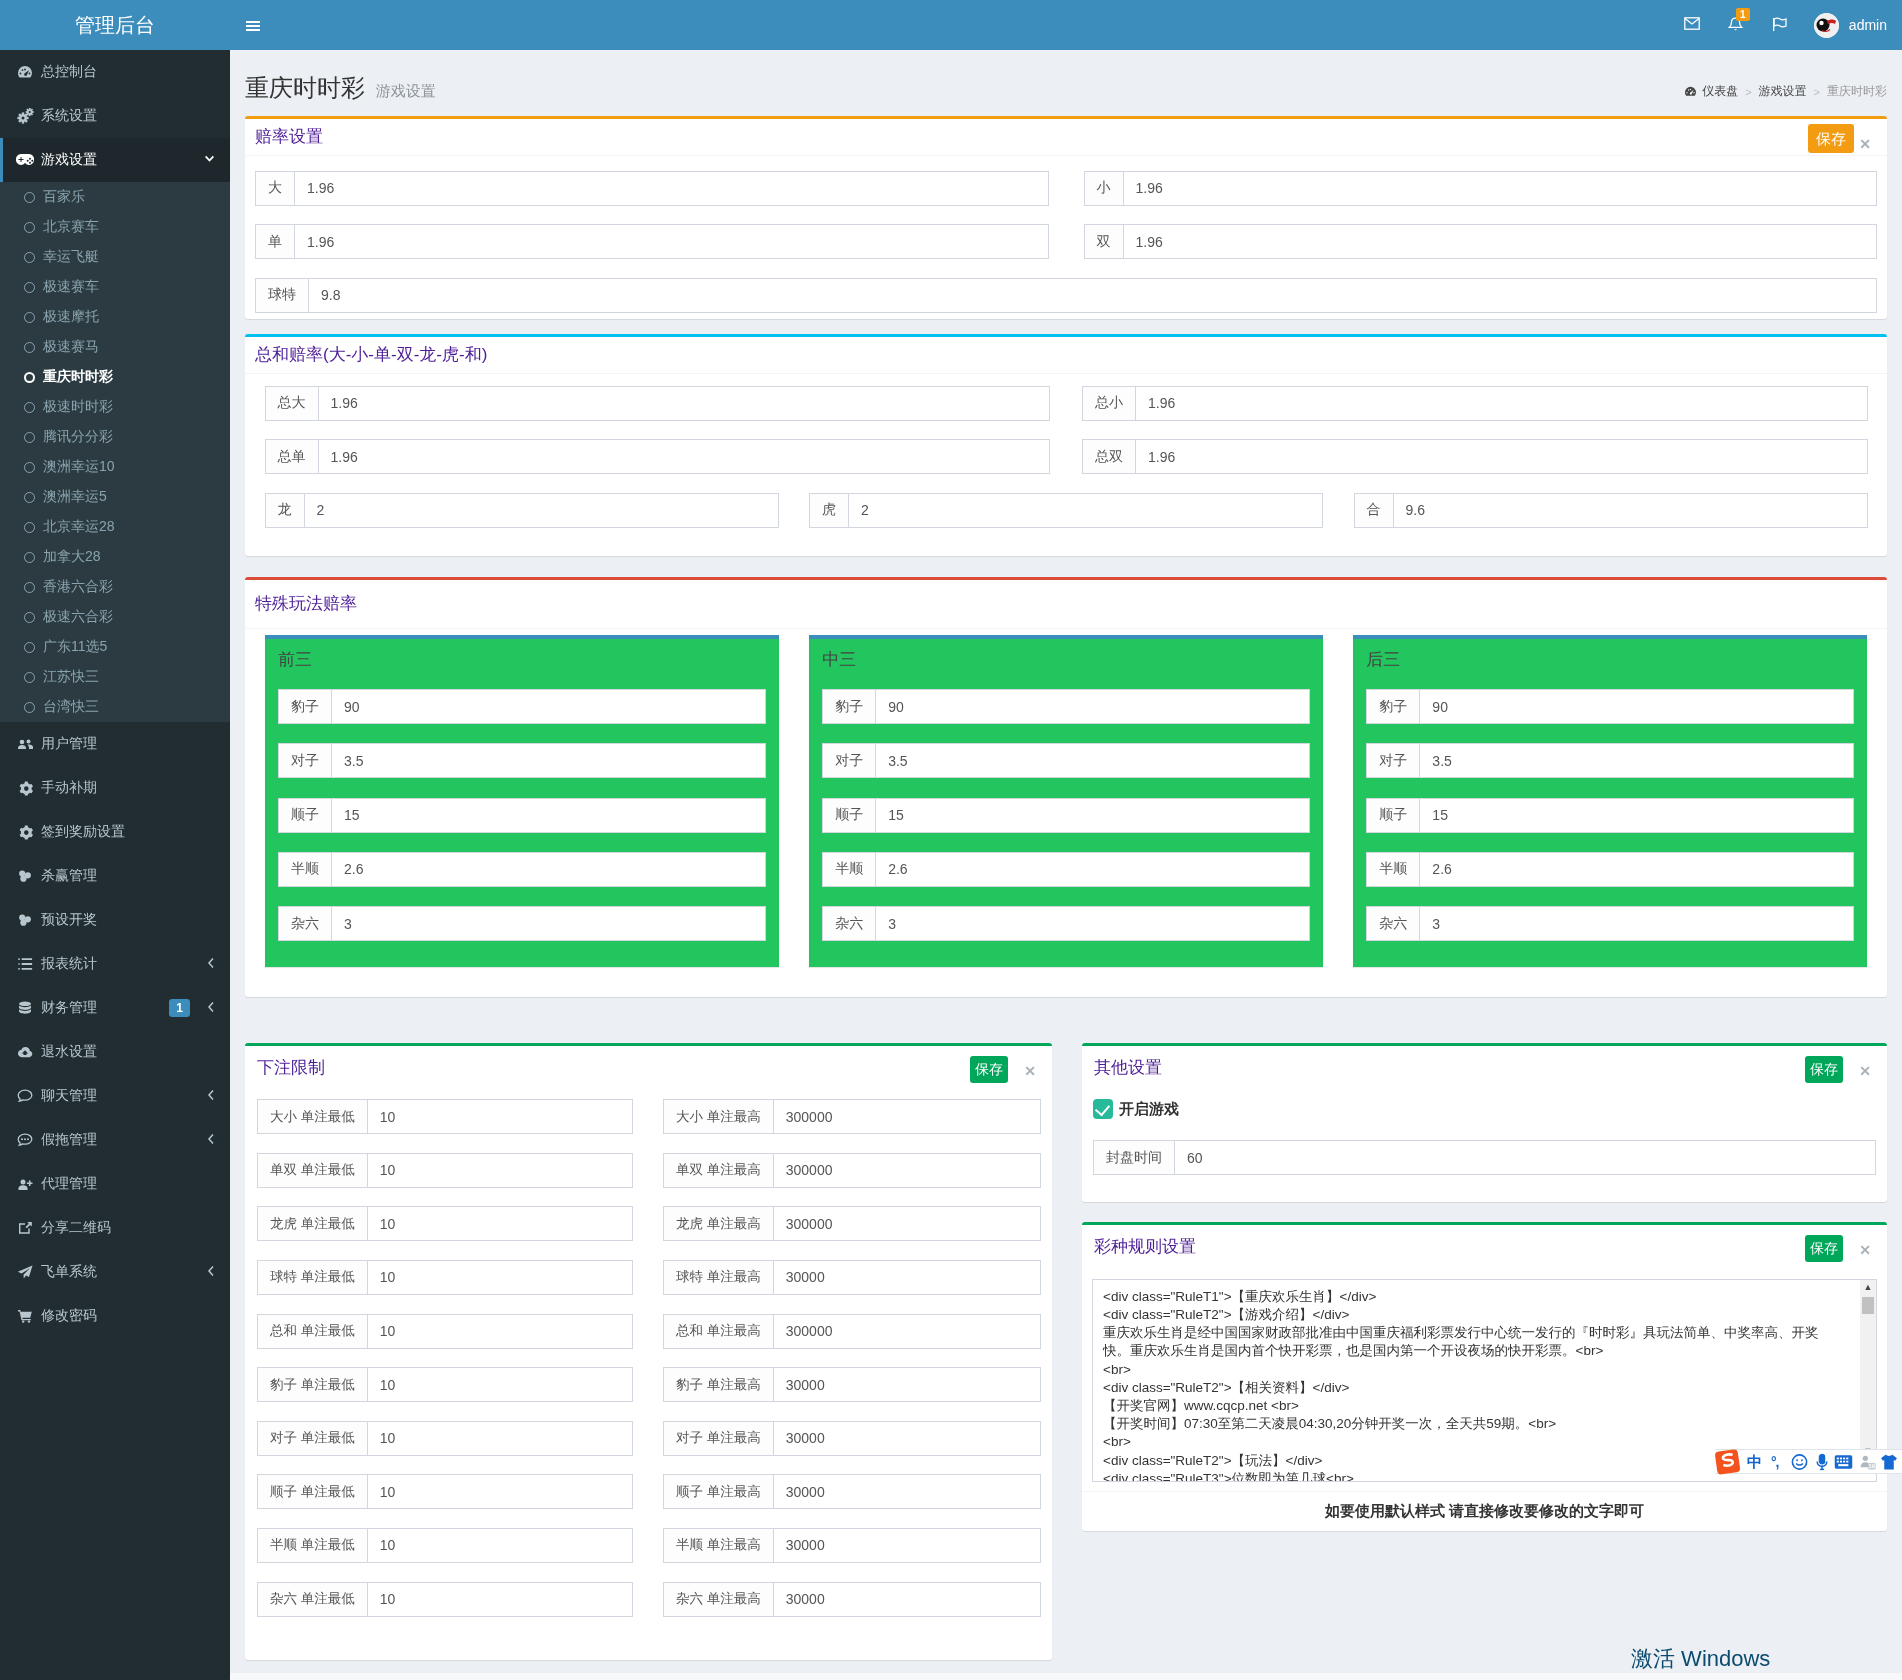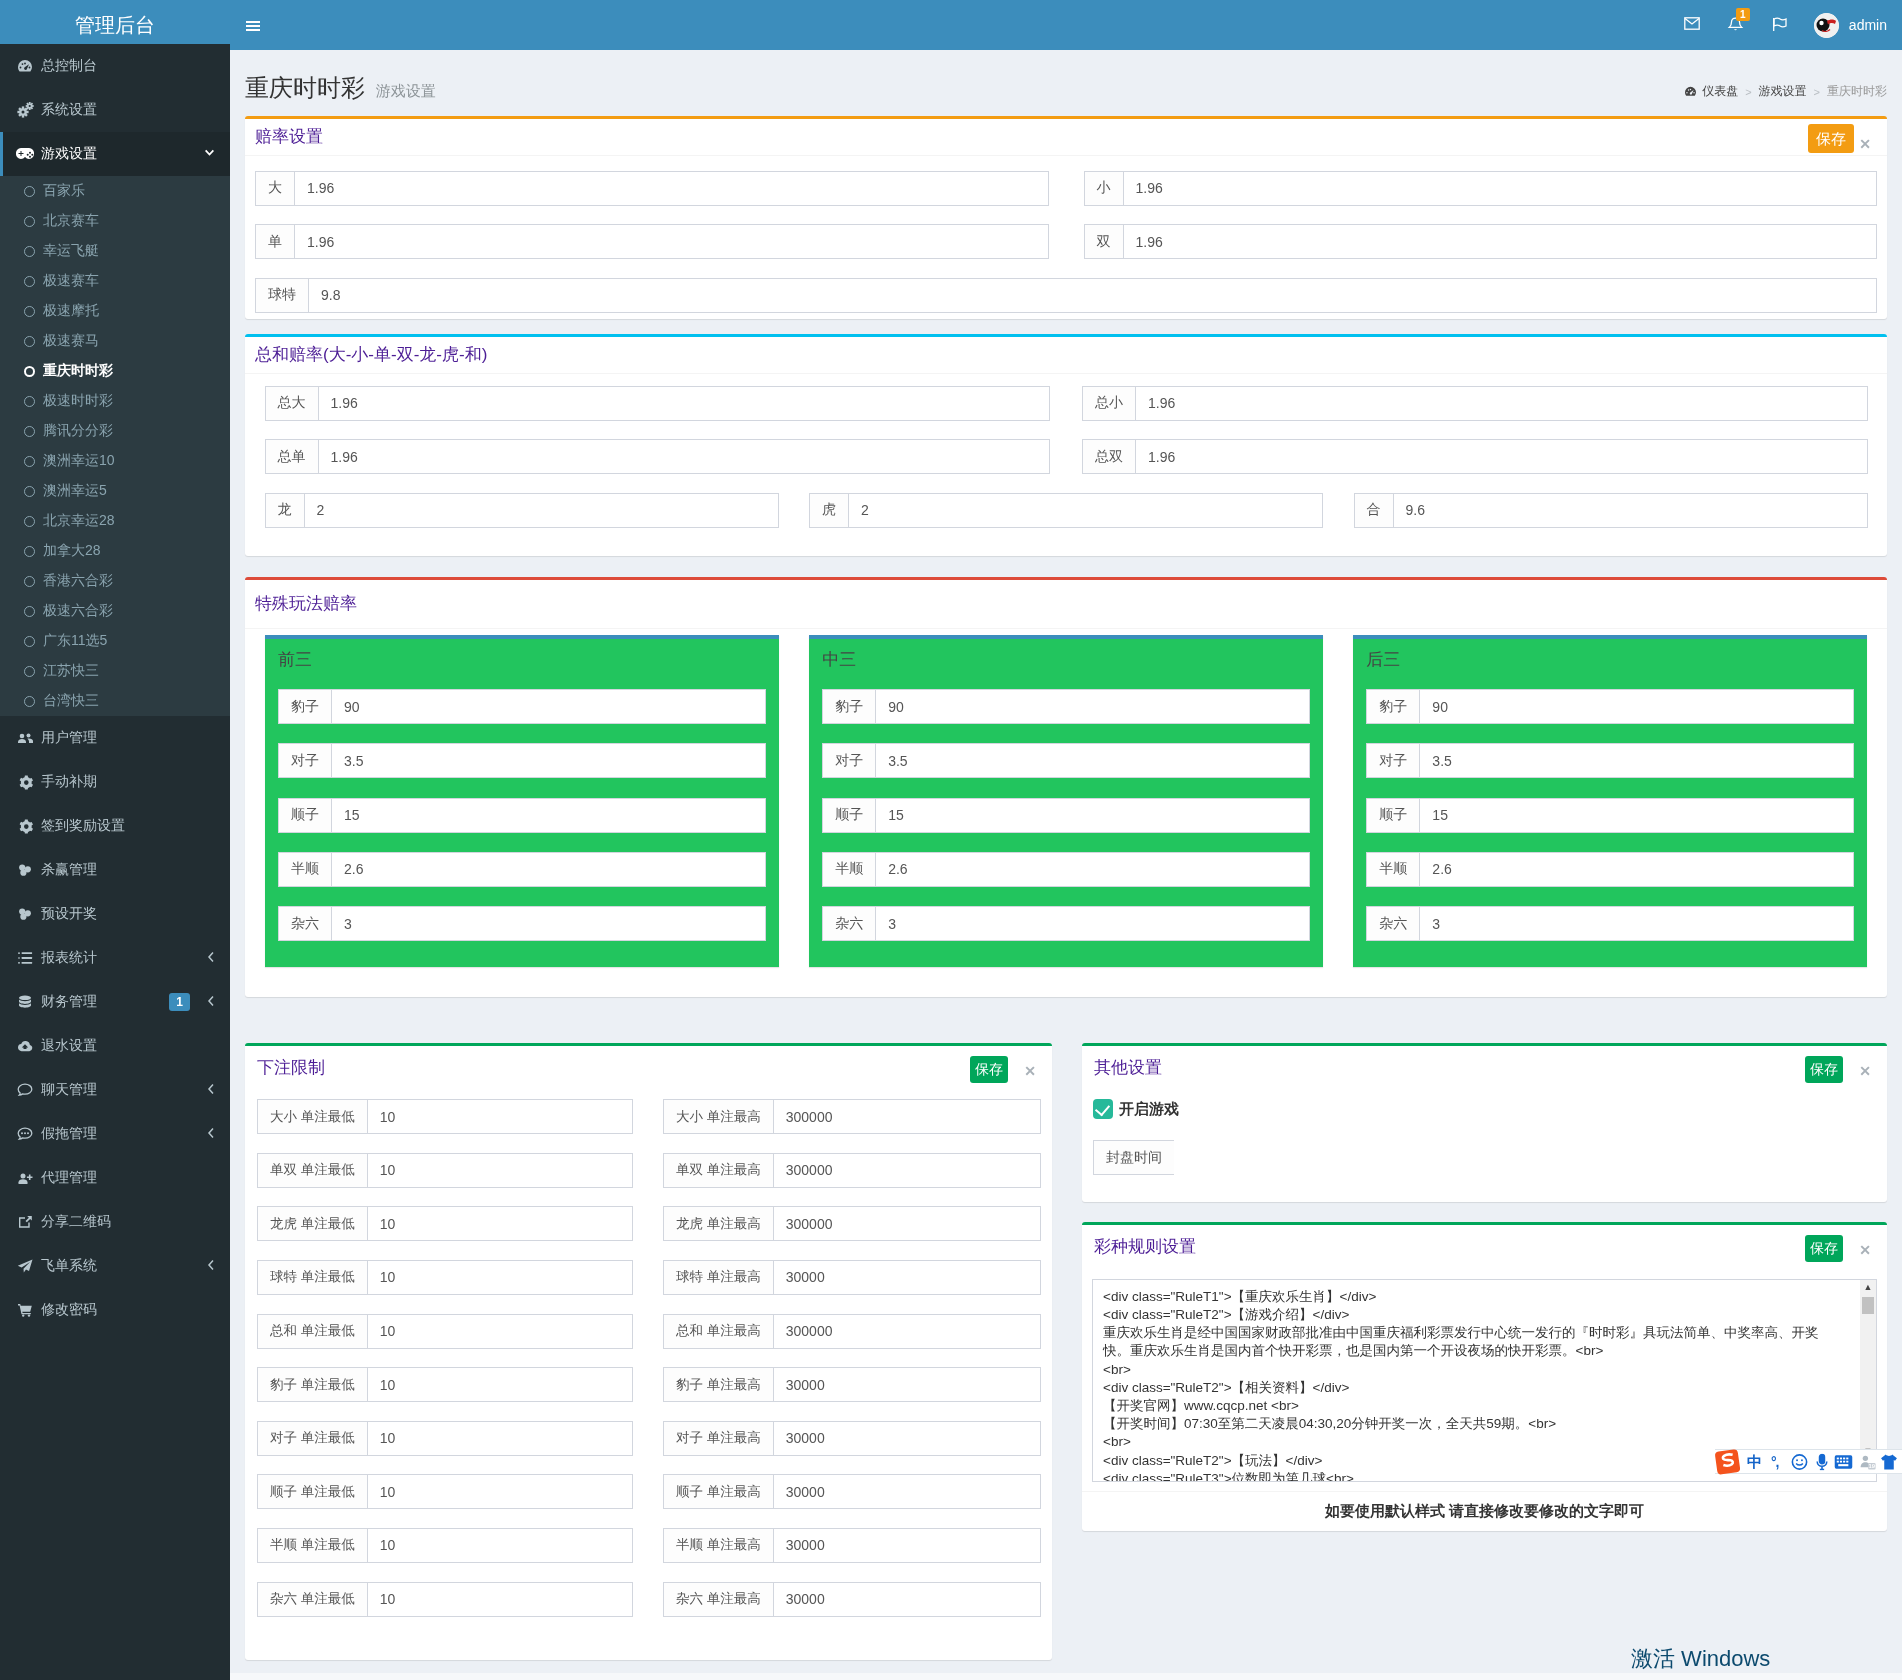--- a/index.html
+++ b/index.html
@@ -1,20 +1,20 @@
 <!DOCTYPE html>
 <html lang="zh"><head>
 <meta charset="utf-8">
 <style>
 *{box-sizing:border-box;margin:0;padding:0;}
 html,body{width:1902px;height:1680px;overflow:hidden;}
 body{font-family:"Liberation Sans",sans-serif;font-size:14px;color:#333;background:#ecf0f5;position:relative;}
 
 #sidebar{position:absolute;left:0;top:0;width:230px;height:1680px;background:#222d32;z-index:5;}
-#logo{height:44px;background:#3c8dbc;color:#fff;font-size:20px;line-height:50px;text-align:center;}
+#logo{height:50px;background:#3c8dbc;color:#fff;font-size:20px;line-height:50px;text-align:center;}
 ul{list-style:none;}
 .sm-item{display:flex;align-items:center;height:44px;padding-left:15px;color:#b8c7ce;font-size:14px;position:relative;}
 .sm-item .mi{width:20px;height:16px;margin-right:6px;flex:none;display:flex;align-items:center;justify-content:center;}
 .sm-item.active{background:#1e282c;color:#fff;border-left:3px solid #3c8dbc;padding-left:12px;}
 .caret-r{position:absolute;right:15px;top:15px;}
 .badge1{position:absolute;right:40px;top:13px;background:#3c8dbc;color:#fff;font-size:12px;line-height:18px;padding:0 7px;border-radius:3px;font-weight:bold;}
 #submenu{background:#2c3b41;}
 #submenu li{display:flex;align-items:center;height:30px;padding-left:24px;color:#8aa4af;font-size:14px;}
 #submenu li .ci{width:11px;height:11px;border:1px solid #8aa4af;border-radius:50%;margin-right:8px;flex:none;}
 #submenu li.active{color:#fff;font-weight:bold;}
@@ -596,20 +596,21 @@
       <div id="br">
         <div class="card gcard" id="po">
           <div class="card-hd"><span class="ttl">其他设置</span><span class="btn-save" style="background:#00a65a;">保存</span><span class="btn-x">✕</span></div>
           <div class="card-bd">
             <div id="cbrow">
                 <span id="cbox"></span>
                 <b>开启游戏</b>
               </div>
             <div class="ig">
                 <span class="ad">封盘时间</span>
+                <span class="inp">60</span>
               </div>
           </div>
         </div>
         <div class="card gcard" id="pr">
           <div class="card-hd"><span class="ttl">彩种规则设置</span><span class="btn-save" style="background:#00a65a;">保存</span><span class="btn-x">✕</span></div>
           <div class="card-bd">
             <div id="ta">
               <div>&lt;div class="RuleT1"&gt;【重庆欢乐生肖】&lt;/div&gt;</div>
               <div>&lt;div class="RuleT2"&gt;【游戏介绍】&lt;/div&gt;</div>
               <div>重庆欢乐生肖是经中国国家财政部批准由中国重庆福利彩票发行中心统一发行的『时时彩』具玩法简单、中奖率高、开奖</div>

